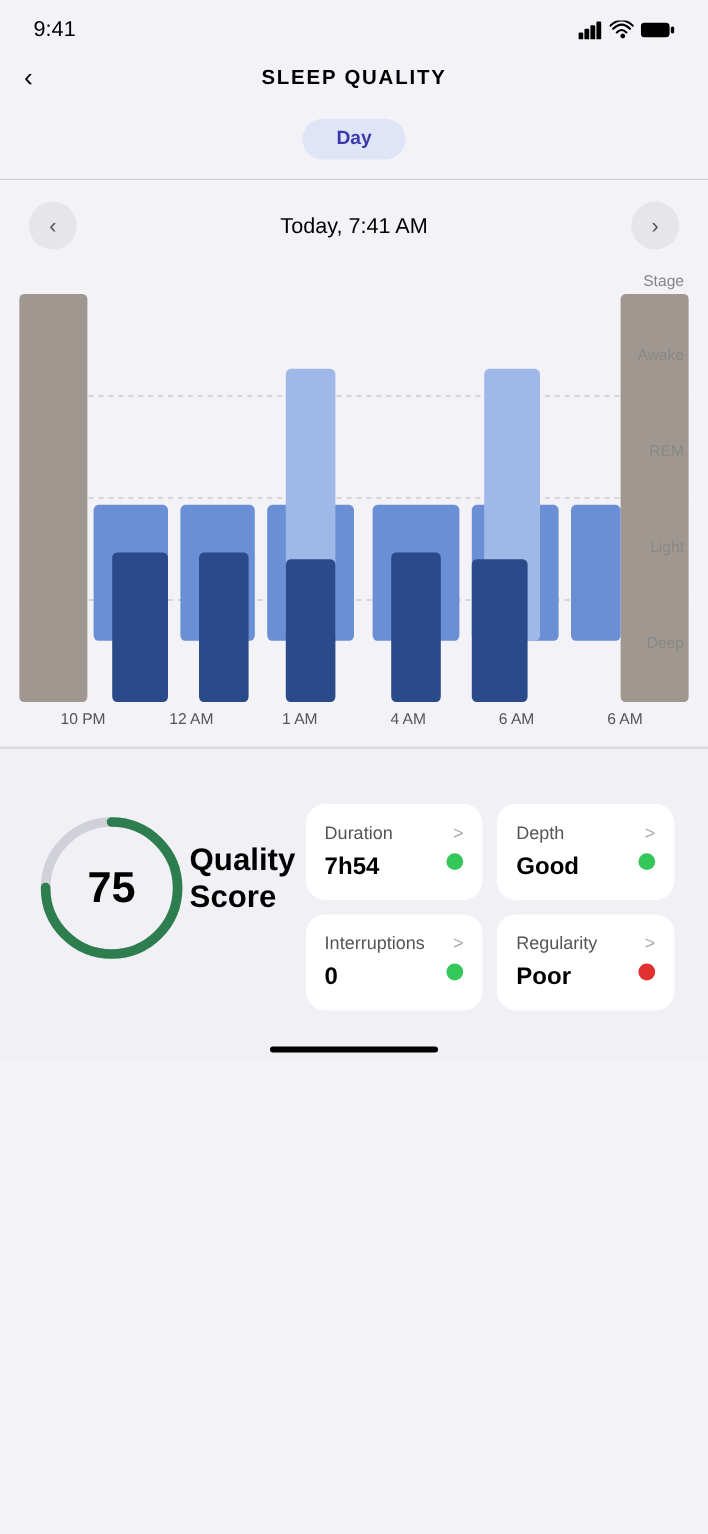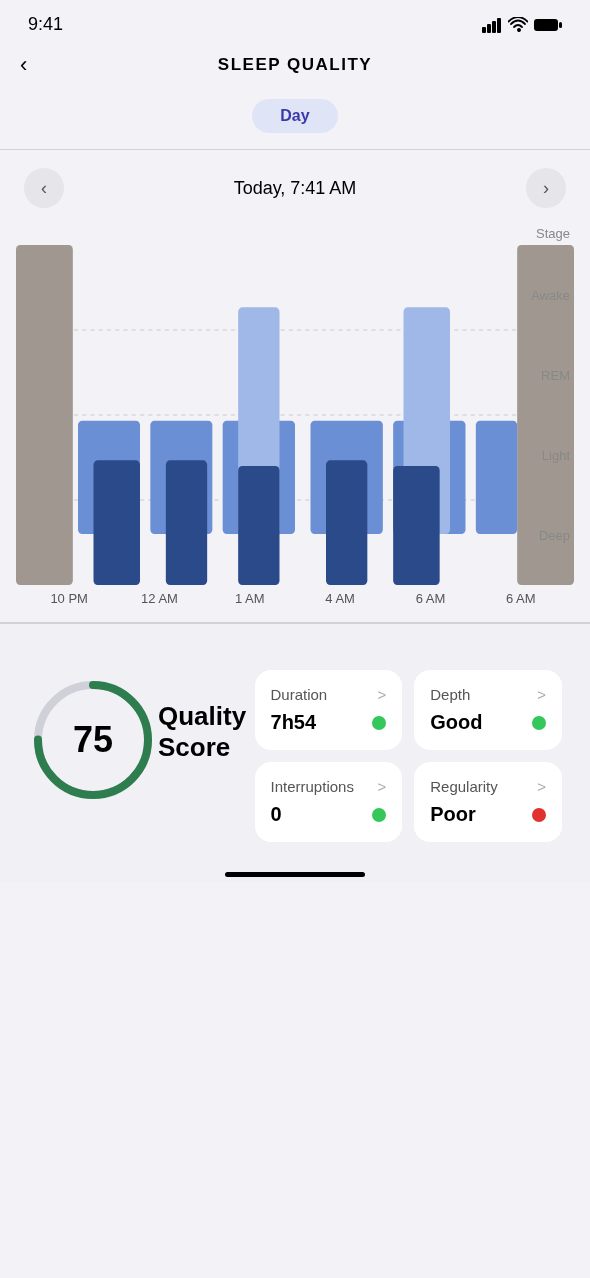--- a/index.html
+++ b/index.html
@@ -227,21 +227,20 @@
       font-size: 15px;
       color: #555;
     }
     .metric-chevron {
       font-size: 15px;
       color: #aaa;
     }
     .metric-bottom {
       display: flex;
       justify-content: space-between;
-      align-items: center;
     }
     .metric-value {
       font-size: 20px;
       font-weight: 700;
       color: #000;
     }
     .metric-dot {
       width: 14px;
       height: 14px;
       border-radius: 50%;

